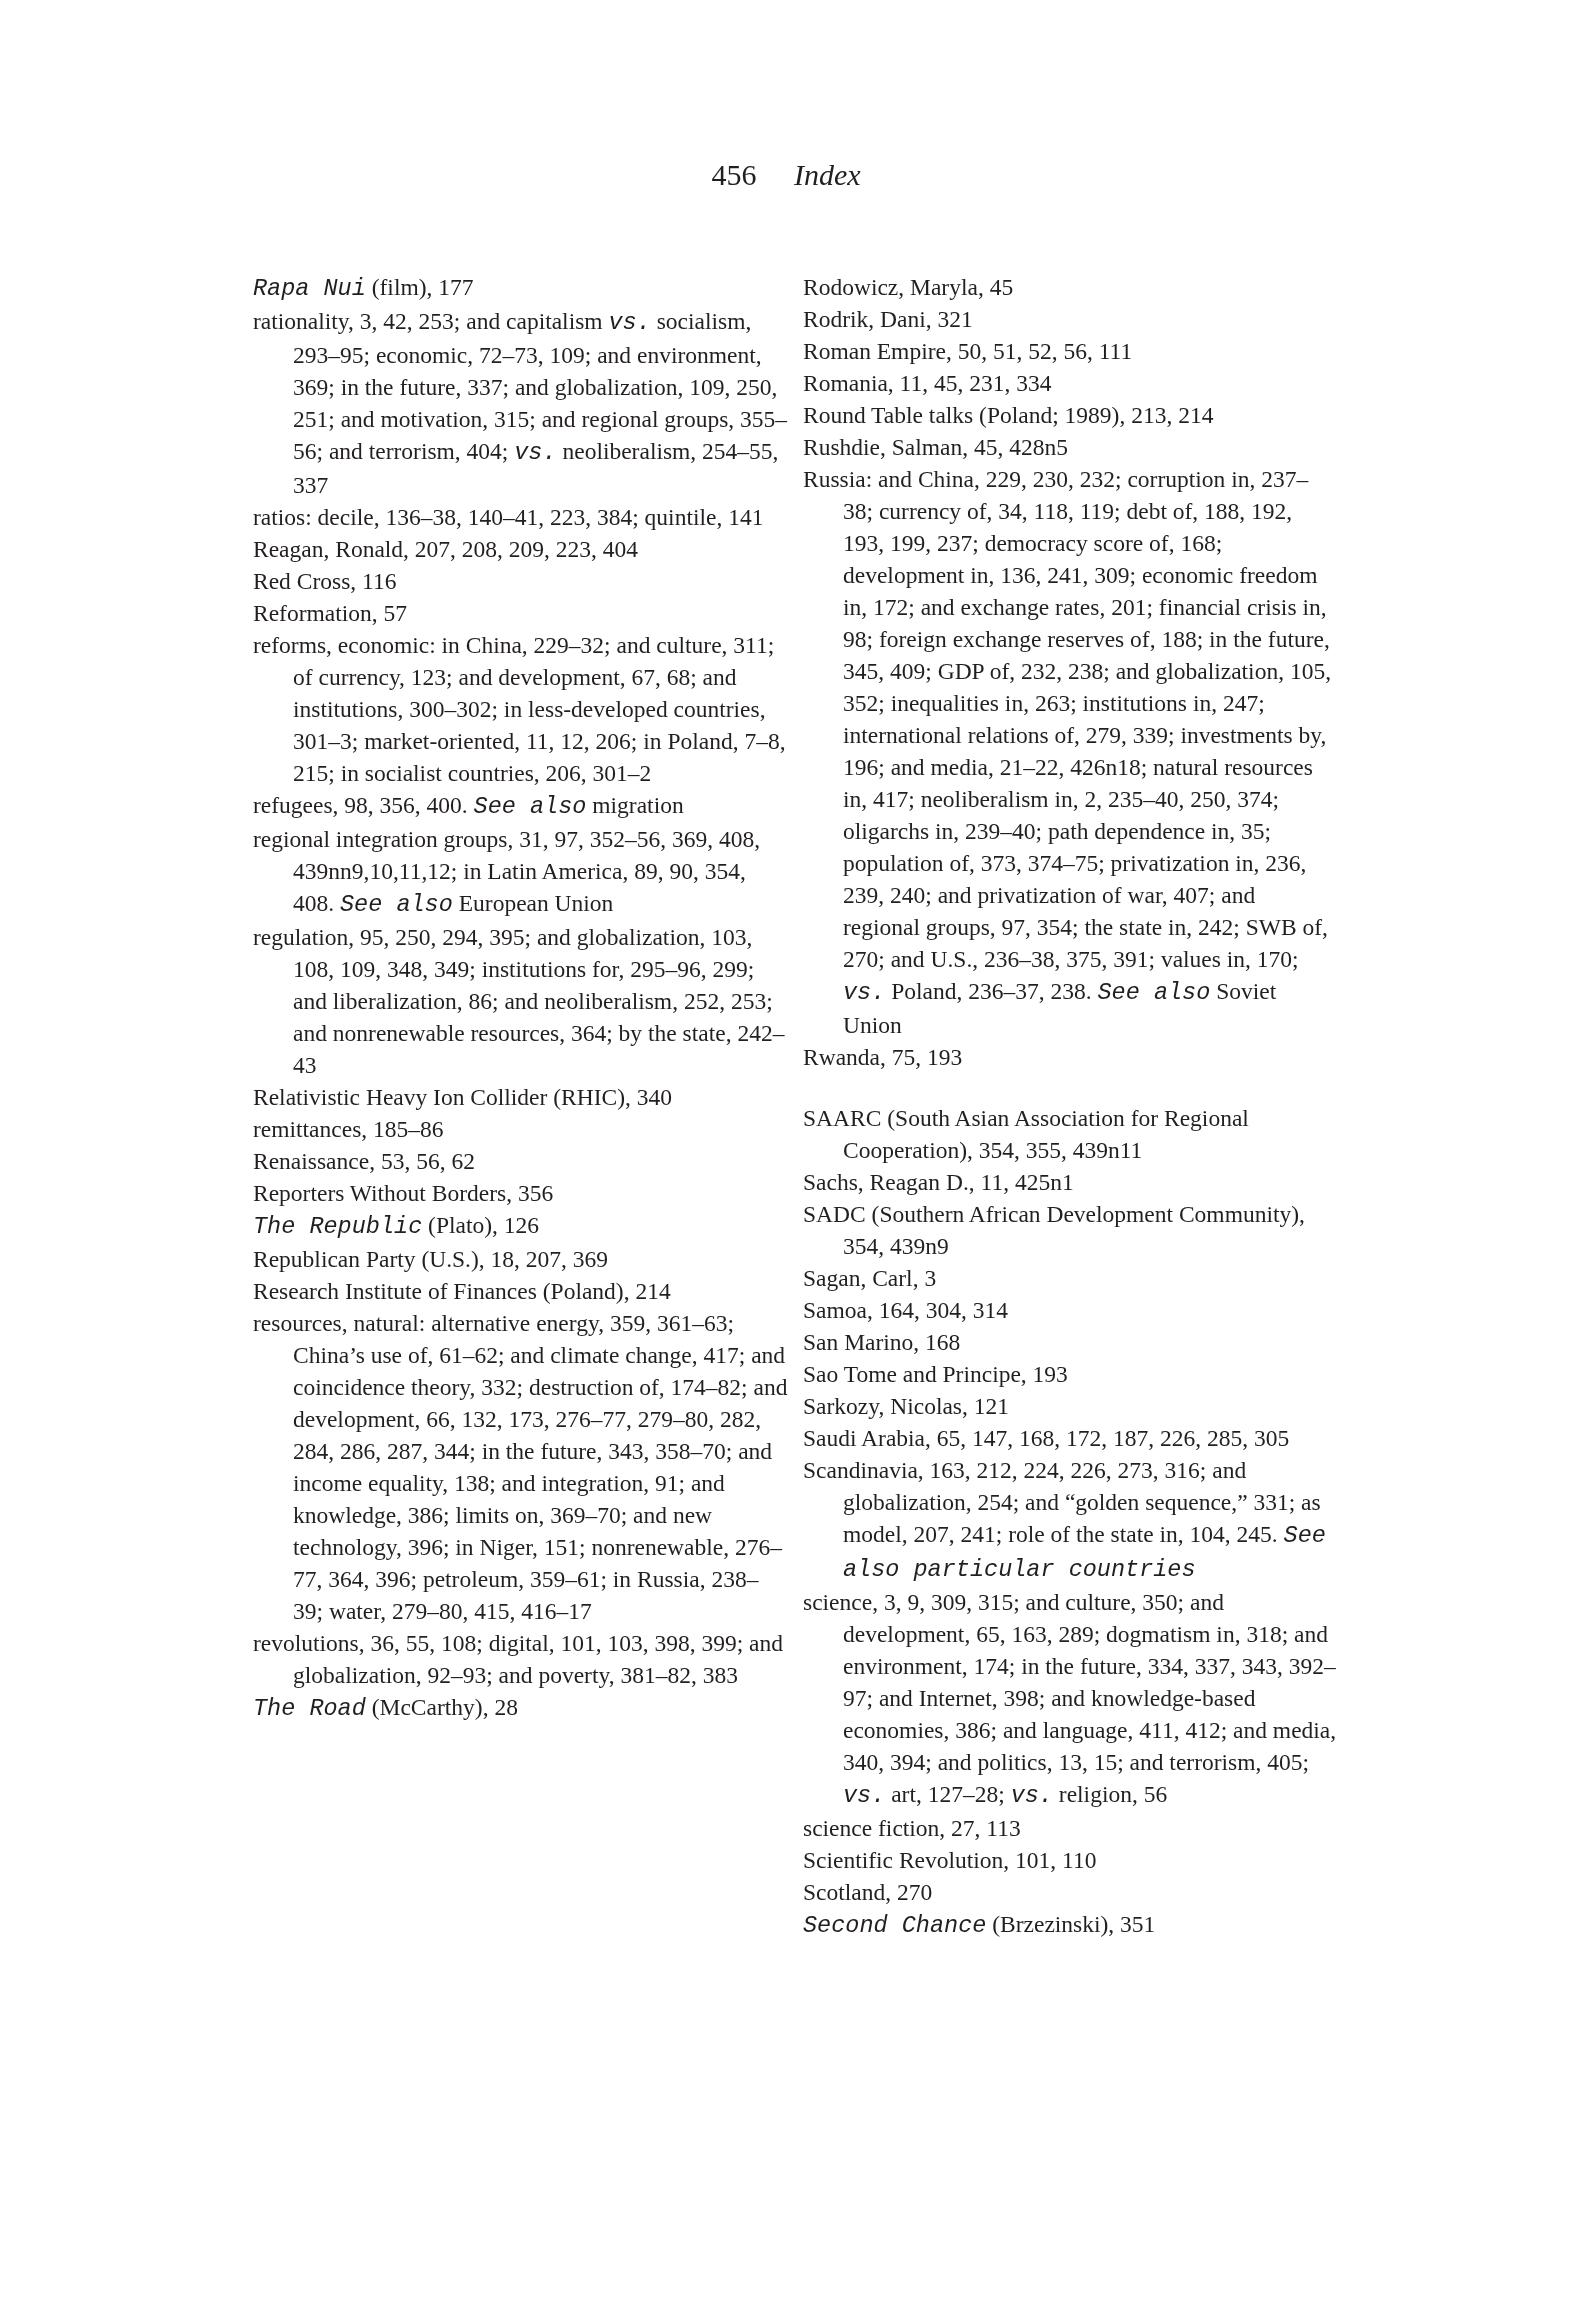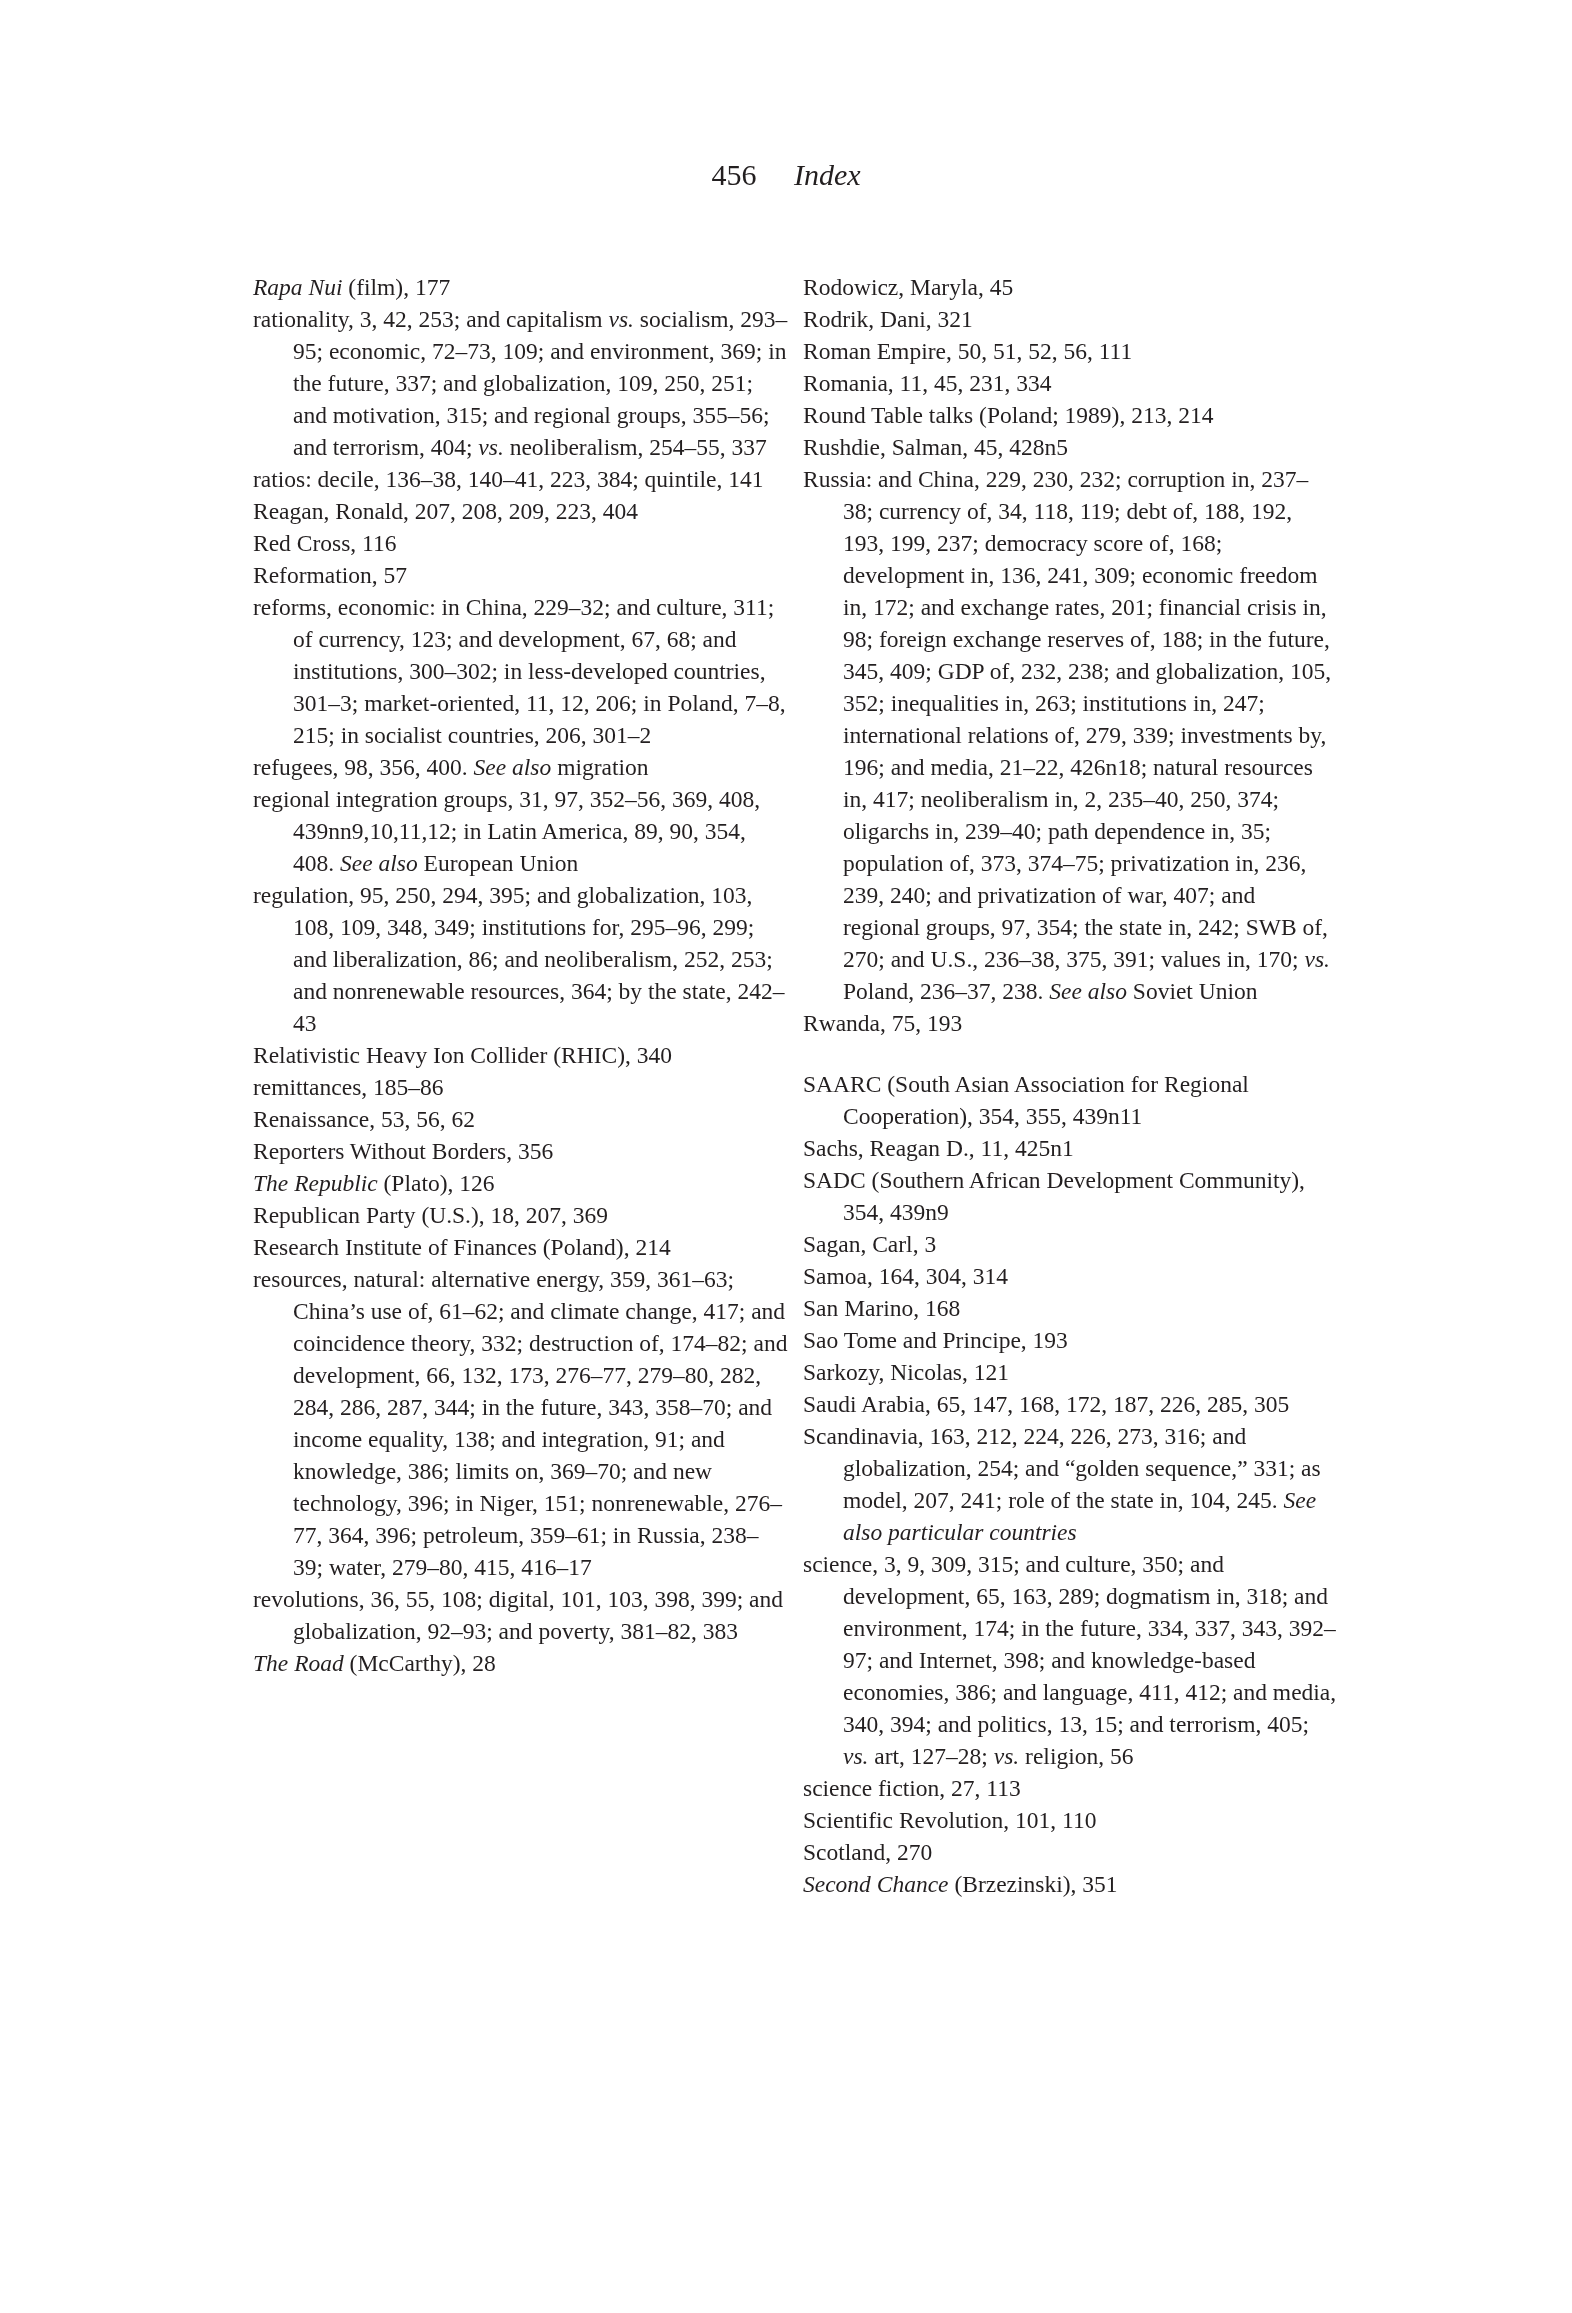--- a/index.html
+++ b/index.html
@@ -7,21 +7,21 @@
          font-family: "Liberation Serif", "DejaVu Serif", serif; color: #231f20; }
   .running-head { position: absolute; top: 156px; left: 0; width: 1572px; text-align: center;
                   font-size: 30px; line-height: 38px; }
   .running-head .pnum { margin-right: 30px; }
   .running-head .title { font-style: italic; }
   .column { position: absolute; top: 271px; width: 535px; font-size: 23.5px; line-height: 32px; }
   .column.left { left: 253px; }
   .column.right { left: 803px; }
   .entry { padding-left: 40px; text-indent: -40px; }
   .entry.gap { margin-top: 29px; }
-  .it { font-style: italic; }
+  .it { font-style: italic; font-family: Liberation Mono, monospace; }
 </style>
 </head>
 <body>
 
 <div class="running-head">
   <span class="pnum">456</span>
   <span class="title">Index</span>
 </div>
 
 <div class="column left">

